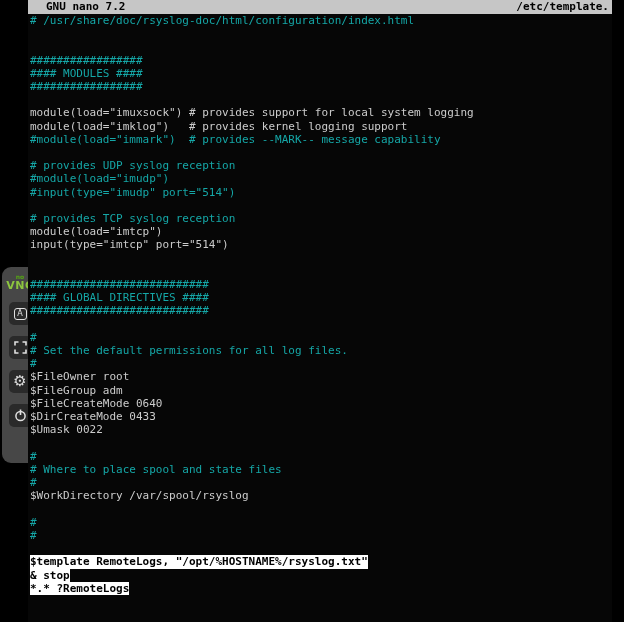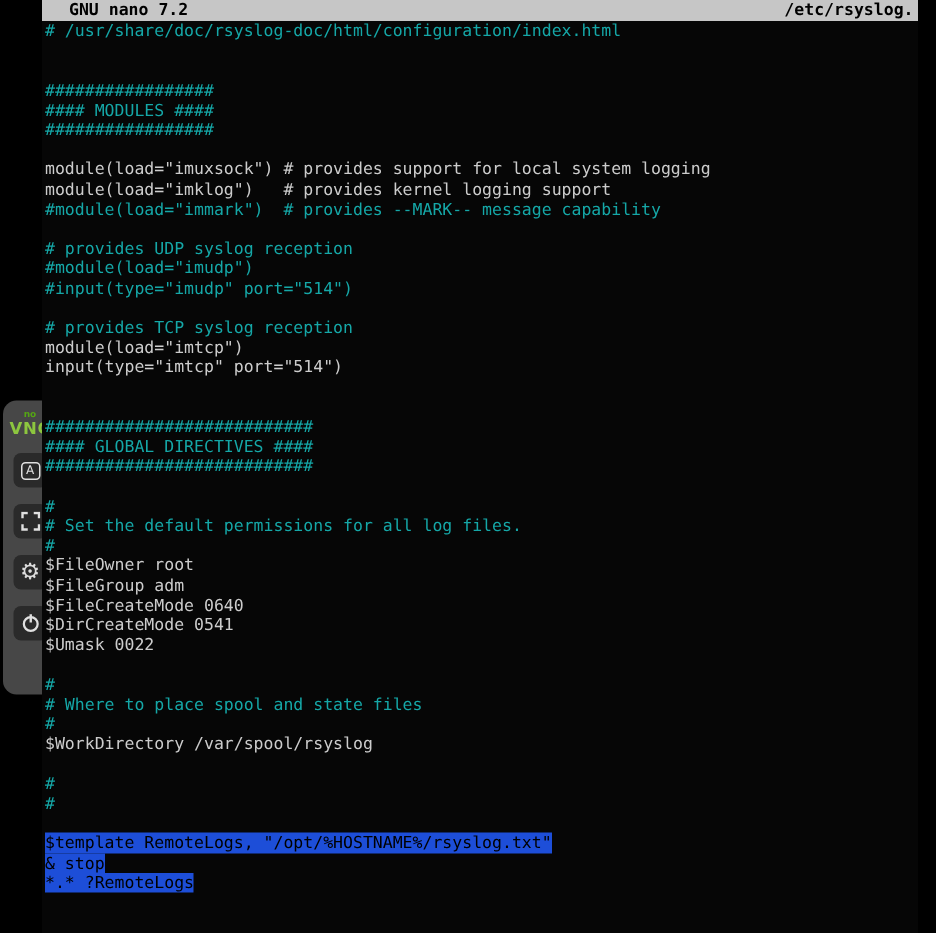--- a/index.html
+++ b/index.html
@@ -16,21 +16,21 @@
     height:14px; background:#c6c6c6; color:#000;
     display:flex; justify-content:space-between; align-items:center;
     font-size:11px; font-weight:bold; line-height:14px;
     padding:0 3px 0 18px; white-space:pre;
   }
   .lines { padding-left:2px; }
   .line { height:13.217px; line-height:13.217px; font-size:11px; white-space:pre; }
   .line span { display:inline-block; height:13.217px; }
   .line.c span { color:#15a7a7; }
   .line.w span { color:#cccccc; }
-  .line.sel span { background:#1d4ed8; color:#000; }
+  .line.sel span { background:#ffffff; color:#000;font-weight:bold; }
 
   
   .vnc-panel {
     position:absolute; left:2px; top:243px; width:36px; height:196px;
     background:#474747; border-radius:9px;
     display:flex; flex-direction:column; align-items:center;margin-top:24px;
   }
   .vnc-logo { margin-top:7px; text-align:center; line-height:1; }
   .logo-no { display:block; font-family:"DejaVu Sans", sans-serif; font-size:6px; color:#55a514; font-weight:bold; }
   .logo-vnc { display:block; font-family:"DejaVu Sans", sans-serif; font-size:11px; font-weight:bold; color:#8dc63f; letter-spacing:0.5px; }
@@ -85,21 +85,21 @@
       <svg width="13" height="13" viewBox="0 0 13 13">
         <circle cx="6.5" cy="7" r="4.6" fill="none" stroke="#e0e0e0" stroke-width="1.5"></circle>
         <line x1="6.5" y1="0.5" x2="6.5" y2="6" stroke="#e0e0e0" stroke-width="1.6"></line>
       </svg>
     </button>
   </div>
 
   <div class="terminal">
     <div class="titlebar">
       <span class="tb-left">GNU nano 7.2</span>
-      <span class="tb-right">/etc/rsyslog.</span>
+      <span class="tb-right">/etc/template.</span>
     </div>
     <div class="lines">
         <div class="line c"><span># /usr/share/doc/rsyslog-doc/html/configuration/index.html</span></div>
         <div class="line w"><span></span></div>
         <div class="line w"><span></span></div>
         <div class="line c"><span>#################</span></div>
         <div class="line c"><span>#### MODULES ####</span></div>
         <div class="line c"><span>#################</span></div>
         <div class="line w"><span></span></div>
         <div class="line w"><span>module(load="imuxsock") # provides support for local system logging</span></div>
@@ -118,21 +118,21 @@
         <div class="line c"><span>###########################</span></div>
         <div class="line c"><span>#### GLOBAL DIRECTIVES ####</span></div>
         <div class="line c"><span>###########################</span></div>
         <div class="line w"><span></span></div>
         <div class="line c"><span>#</span></div>
         <div class="line c"><span># Set the default permissions for all log files.</span></div>
         <div class="line c"><span>#</span></div>
         <div class="line w"><span>$FileOwner root</span></div>
         <div class="line w"><span>$FileGroup adm</span></div>
         <div class="line w"><span>$FileCreateMode 0640</span></div>
-        <div class="line w"><span>$DirCreateMode 0541</span></div>
+        <div class="line w"><span>$DirCreateMode 0433</span></div>
         <div class="line w"><span>$Umask 0022</span></div>
         <div class="line w"><span></span></div>
         <div class="line c"><span>#</span></div>
         <div class="line c"><span># Where to place spool and state files</span></div>
         <div class="line c"><span>#</span></div>
         <div class="line w"><span>$WorkDirectory /var/spool/rsyslog</span></div>
         <div class="line w"><span></span></div>
         <div class="line c"><span>#</span></div>
         <div class="line c"><span>#</span></div>
         <div class="line w"><span></span></div>

